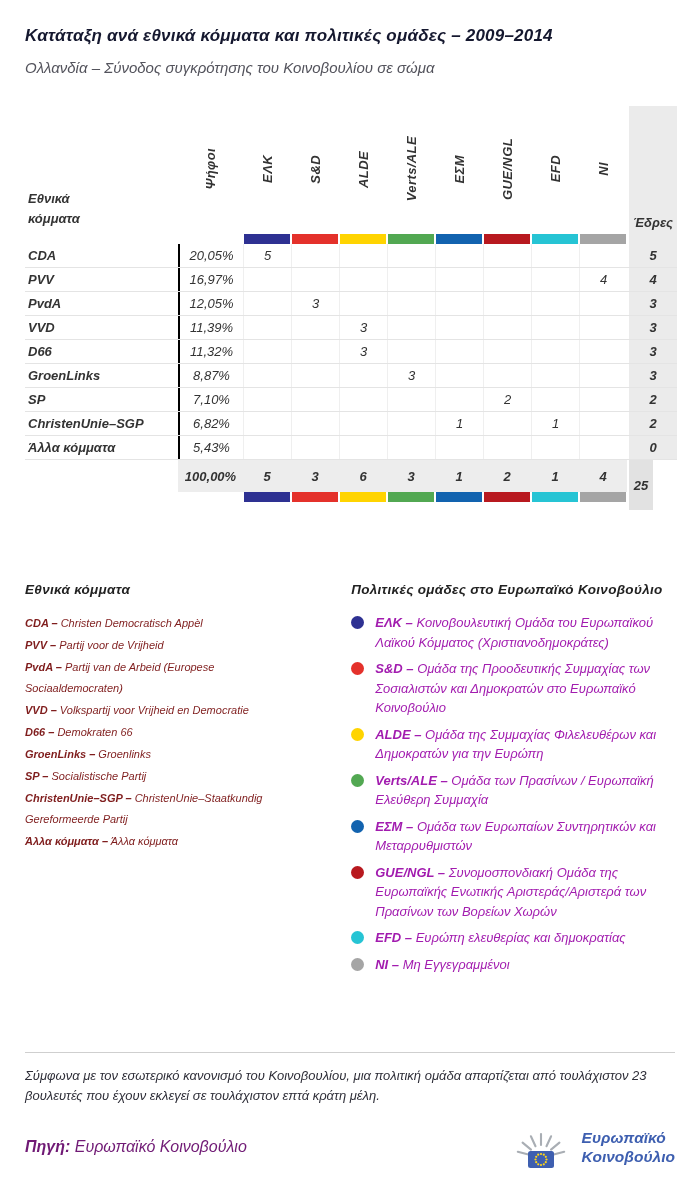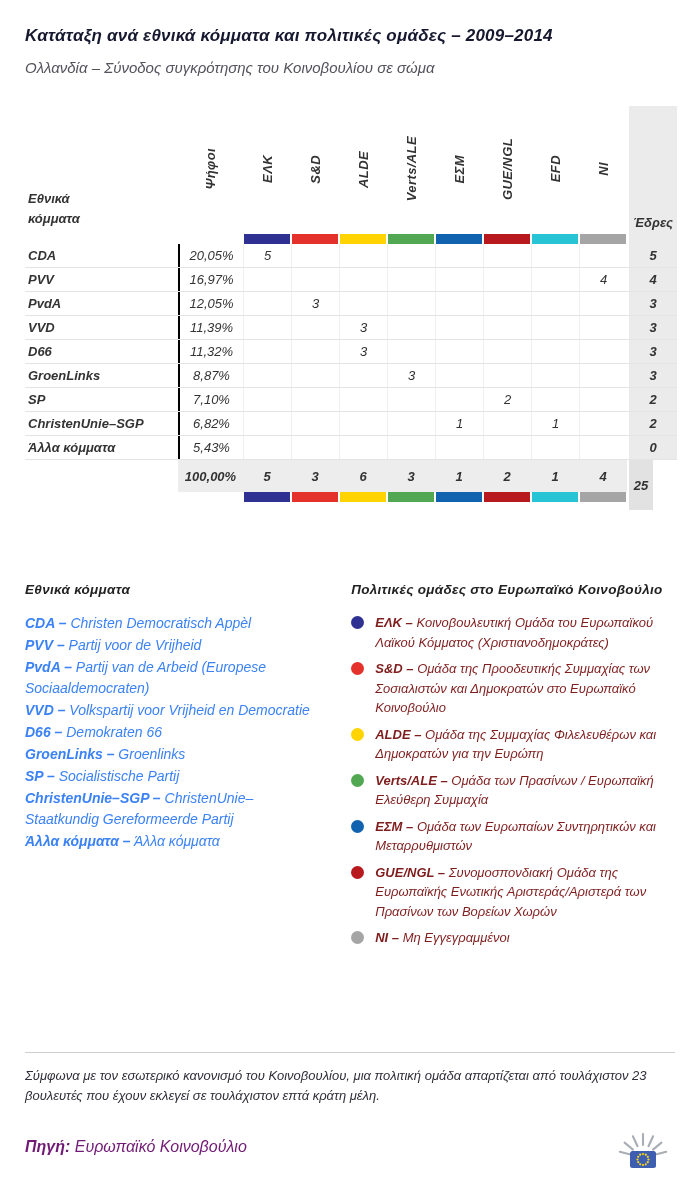--- a/index.html
+++ b/index.html
@@ -34,25 +34,25 @@
   .t-group { width:48px; display:flex; flex-direction:column; }
   .cell-top { height:32px; display:flex; align-items:center; justify-content:center; background:#ededed; font-weight:700; color:#333; }
   .t-group .cbar { display:block; height:10px; margin:0 1px; }
   .t-seats { width:24px; margin-left:2px; height:50px; background:#e2e2e2; display:flex; align-items:center; justify-content:center; font-weight:700; color:#333; }
 
   
   .legends { display:flex; margin-top:72px; }
   .leg-left { width:312px; padding-right:18px; }
   .leg-right { width:328px; margin-left:18px; }
   .leg-head { font-size:13.5px; font-weight:700; color:#222; letter-spacing:.3px; margin-bottom:16px; }
-  .pitem { font-size:14px; line-height:21px; margin-bottom:1px; color:#3b82f6; }
+  .pitem { font-size:11px; line-height:21px; margin-bottom:1px; color:#7f1d1d; }
   .b { font-weight:700; }
   .gitem { display:flex; margin-bottom:7px; }
   .dot { width:13px; height:13px; border-radius:50%; flex-shrink:0; margin:3px 11px 0 0; }
-  .gtext { font-size:13px; line-height:19.5px; color:#7f1d1d; }
+  .gtext { font-size:13px; line-height:19.5px; color:#a21caf; }
 
   
   .footer { position:absolute; left:25px; right:25px; top:1052px; }
   .sep { border-top:1px solid #cfcfcf; }
   .footnote { margin-top:13px; font-size:13px; line-height:20px; color:#2e2e38; }
   .source-row { margin-top:18px; display:flex; align-items:center; justify-content:space-between; }
   .source { font-size:16px; color:#701a75; }
   .logo { display:flex; align-items:center; gap:9px; }
   .logo-text { font-size:15.5px; font-weight:700; color:#3e5fb0; line-height:19px; }
 </style>
@@ -306,20 +306,24 @@
             <span class="dot" style="background:#52a852"></span>
             <div class="gtext"><span class="b">Verts/ALE –</span> <span>Ομάδα των Πρασίνων / Ευρωπαϊκή Ελεύθερη Συμμαχία</span></div>
           </div>
           <div class="gitem">
             <span class="dot" style="background:#1263af"></span>
             <div class="gtext"><span class="b">ΕΣΜ –</span> <span>Ομάδα των Ευρωπαίων Συντηρητικών και Μεταρρυθμιστών</span></div>
           </div>
           <div class="gitem">
             <span class="dot" style="background:#b8191f"></span>
             <div class="gtext"><span class="b">GUE/NGL –</span> <span>Συνομοσπονδιακή Ομάδα της Ευρωπαϊκής Ενωτικής Αριστεράς/Αριστερά των Πρασίνων των Βορείων Χωρών</span></div>
+          </div>
+          <div class="gitem">
+            <span class="dot" style="background:#26c4d4"></span>
+            <div class="gtext"><span class="b">EFD –</span> <span>Ευρώπη ελευθερίας και δημοκρατίας</span></div>
           </div>
           <div class="gitem">
             <span class="dot" style="background:#a5a5a5"></span>
             <div class="gtext"><span class="b">NI –</span> <span>Μη Εγγεγραμμένοι</span></div>
           </div>
         </div>
     </div>
   </div>
 
   <div class="footer">
@@ -350,17 +354,21 @@
             <circle cx="29.2" cy="30.7" r="1.1"></circle>
             <circle cx="27.2" cy="32.8" r="1.1"></circle>
             <circle cx="26.5" cy="35.5" r="1.1"></circle>
             <circle cx="27.2" cy="38.2" r="1.1"></circle>
             <circle cx="29.2" cy="40.3" r="1.1"></circle>
             <circle cx="32.0" cy="41.0" r="1.1"></circle>
             <circle cx="34.8" cy="40.3" r="1.1"></circle>
             <circle cx="36.8" cy="38.2" r="1.1"></circle>
           </g>
         </svg>
+        <div class="logo-text">
+          <div>Ευρωπαϊκό</div>
+          <div>Κοινοβούλιο</div>
+        </div>
       </div>
     </div>
   </div>
 
 </div>
 
 </body></html>

